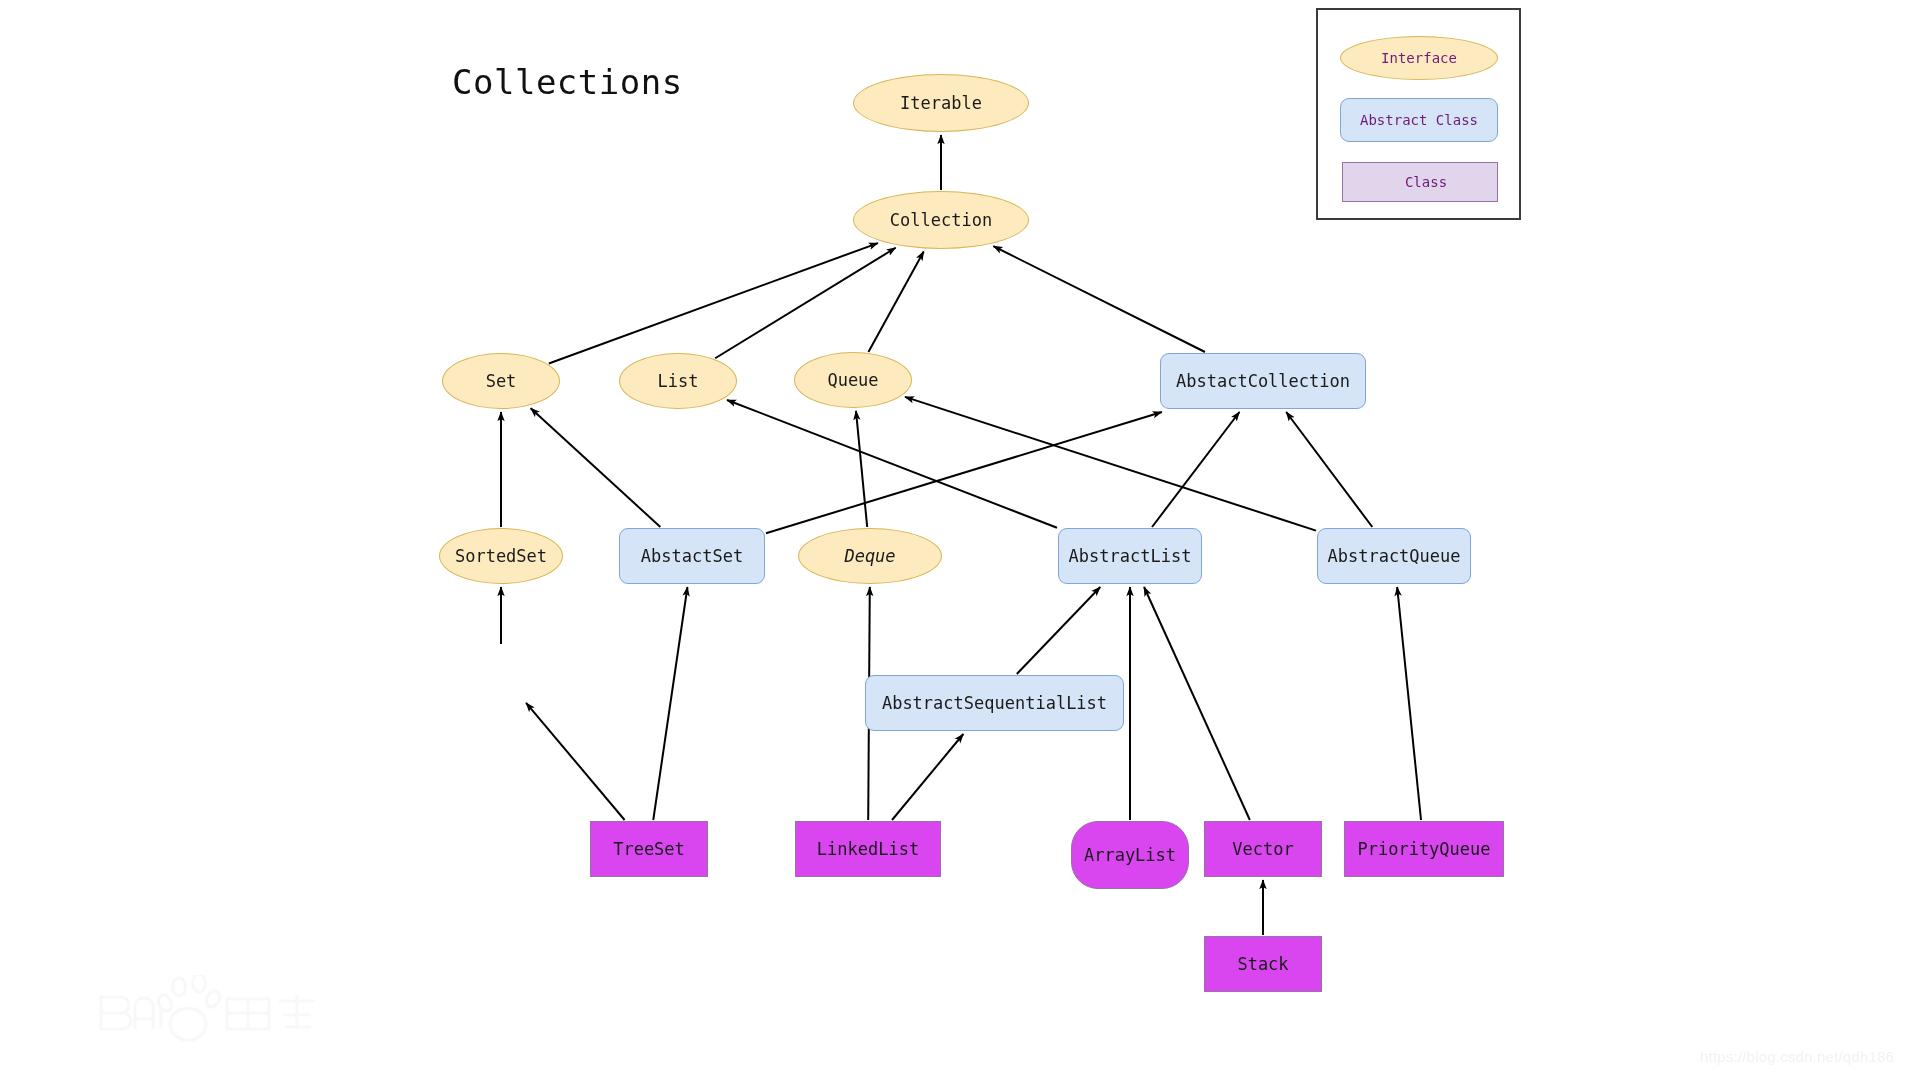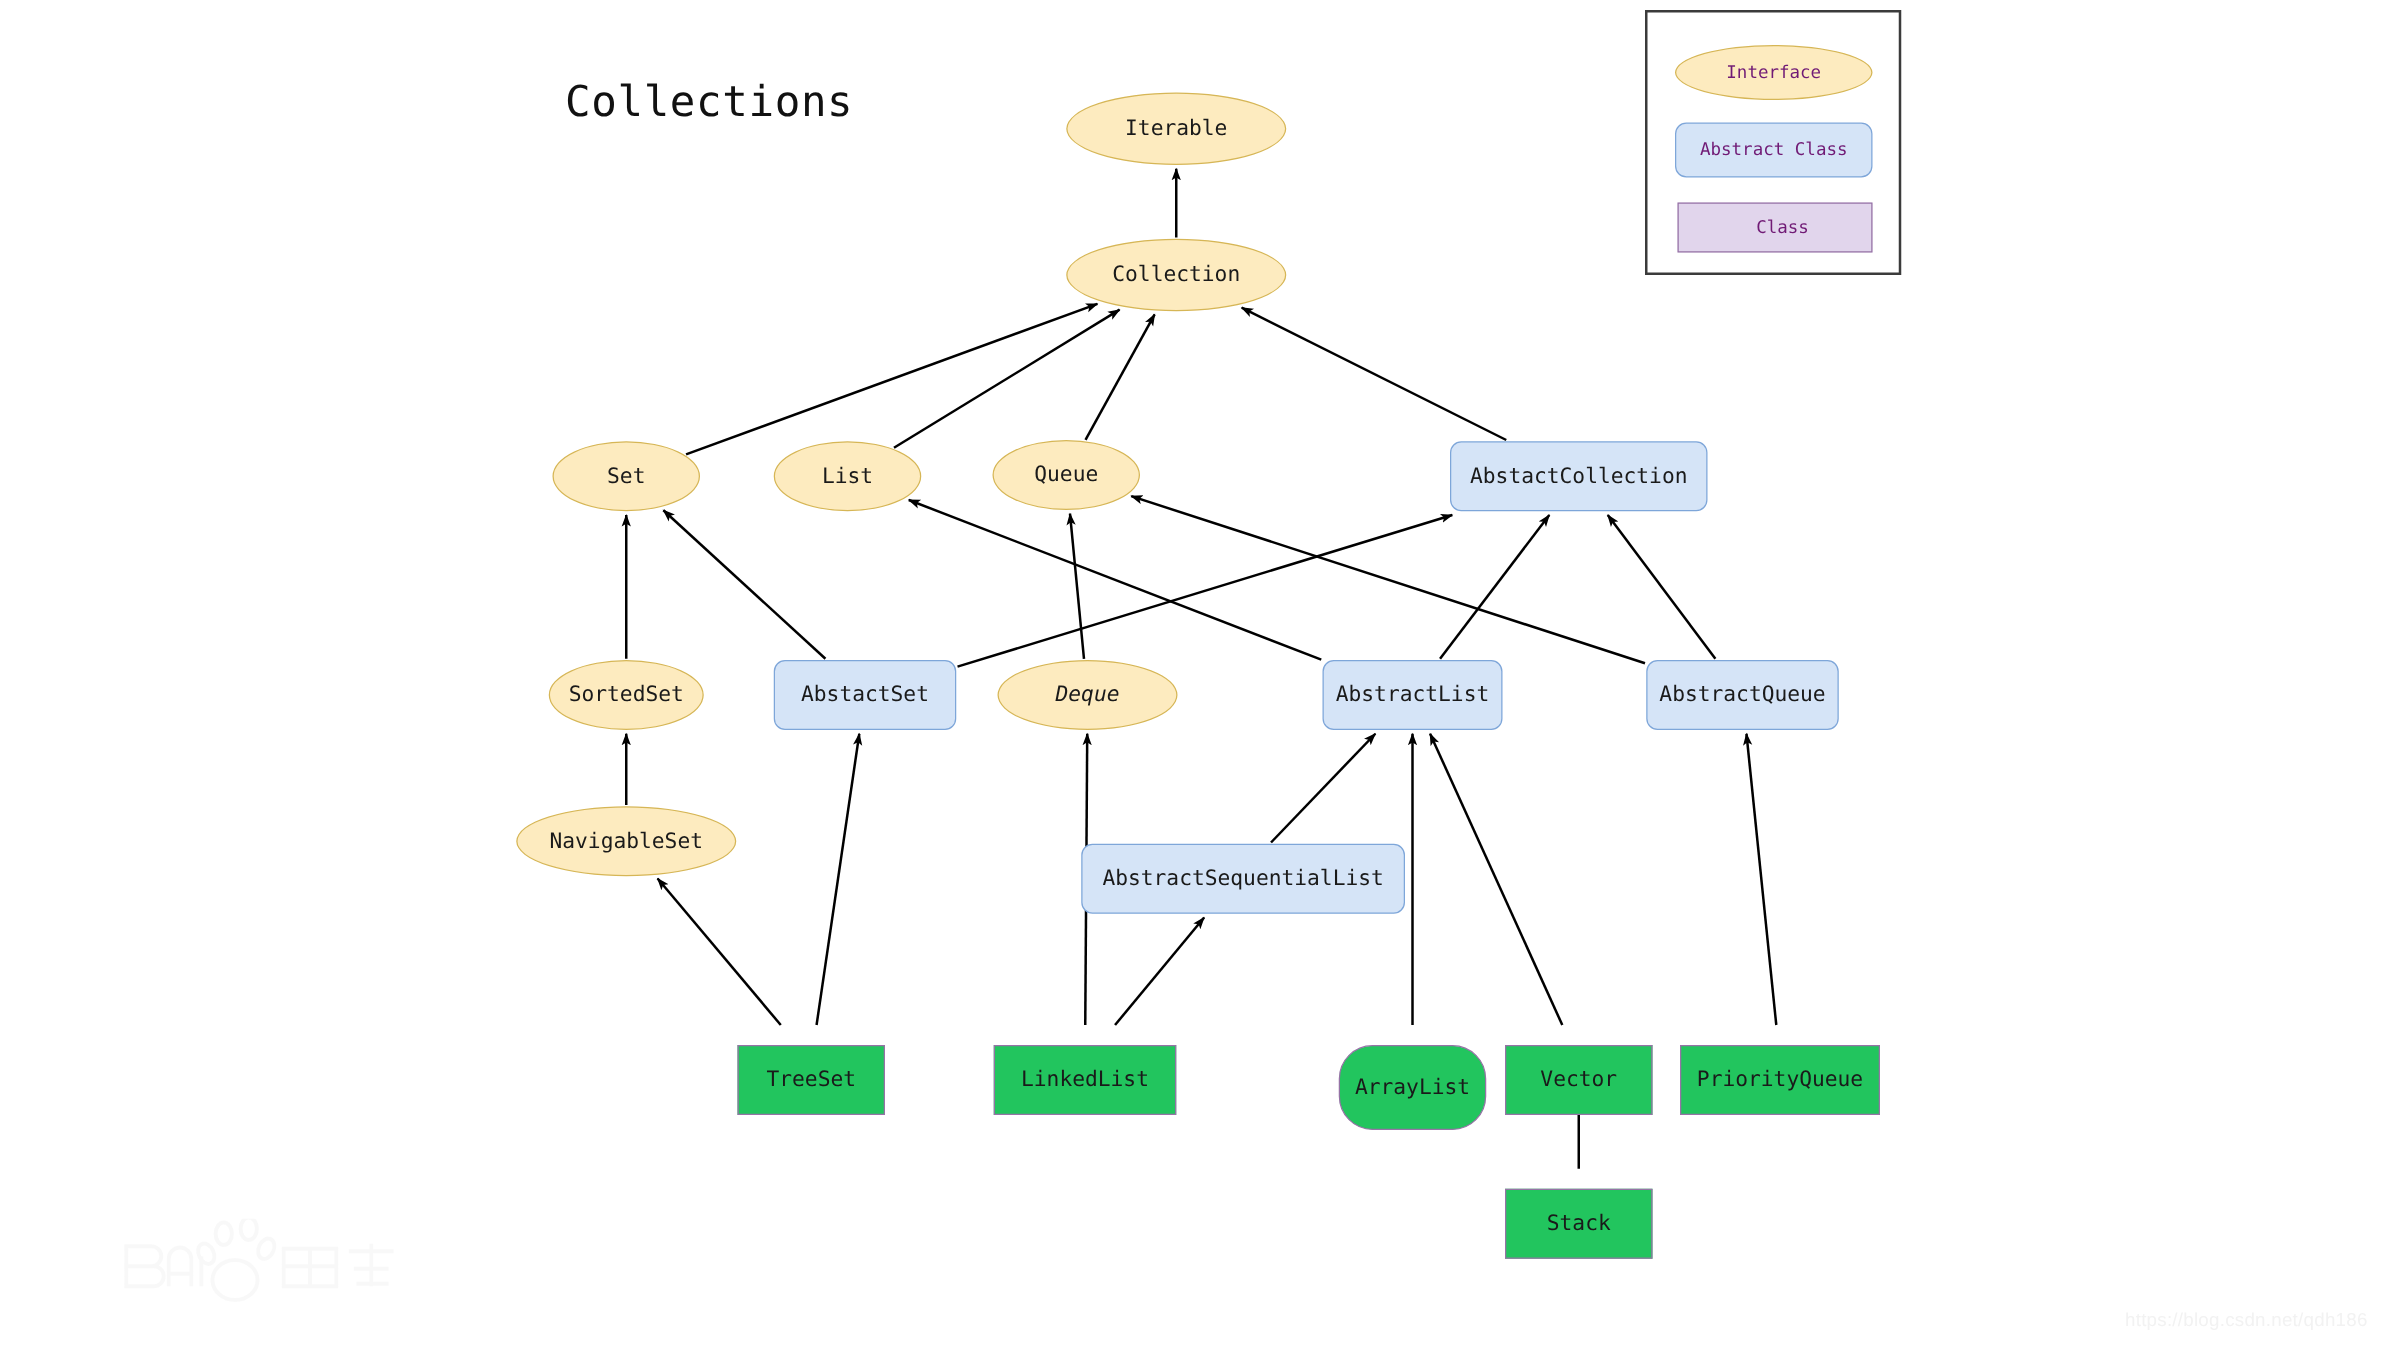--- a/index.html
+++ b/index.html
@@ -56,24 +56,23 @@
     background: #fdebbf;
     border: 1.6px solid #d6b656;
     border-radius: 50%;
   }
   .node.abs {
     background: #d5e4f7;
     border: 1.6px solid #7ea6d9;
     border-radius: 9px;
   }
   .node.cls {
-    background: #22c55e;
+    background: #d946ef;
     border: 1.6px solid #9673a6;
     border-radius: 0;
-    margin-top: 15px;
   }
 
   
   #legend {
     position: absolute;
     left: 1316px;
     top: 8px;
     width: 205px;
     height: 212px;
     border: 2.4px solid #3b3b3b;
@@ -194,23 +193,20 @@
       </div>
       <div class="node iface" style="left: 798px; top: 528px; width: 144px; height: 56px; font-size: 17px; font-style: italic;">
         <span>Deque</span>
       </div>
       <div class="node abs" style="left: 1058px; top: 528px; width: 144px; height: 56px; font-size: 17px;">
         <span>AbstractList</span>
       </div>
       <div class="node abs" style="left: 1317px; top: 528px; width: 154px; height: 56px; font-size: 17px;">
         <span>AbstractQueue</span>
       </div>
-      <div class="node iface" style="left: 413px; top: 645px; width: 176px; height: 56px; font-size: 17px;">
-        <span>NavigableSet</span>
-      </div>
       <div class="node abs" style="left: 865px; top: 675px; width: 259px; height: 56px; font-size: 17px;">
         <span>AbstractSequentialList</span>
       </div>
       <div class="node cls" style="left: 590px; top: 821px; width: 118px; height: 56px; font-size: 17px;">
         <span>TreeSet</span>
       </div>
       <div class="node cls" style="left: 795px; top: 821px; width: 146px; height: 56px; font-size: 17px;">
         <span>LinkedList</span>
       </div>
       <div class="node cls" style="left: 1071px; top: 821px; width: 118px; height: 68px; font-size: 17px; border-radius: 27px;">

